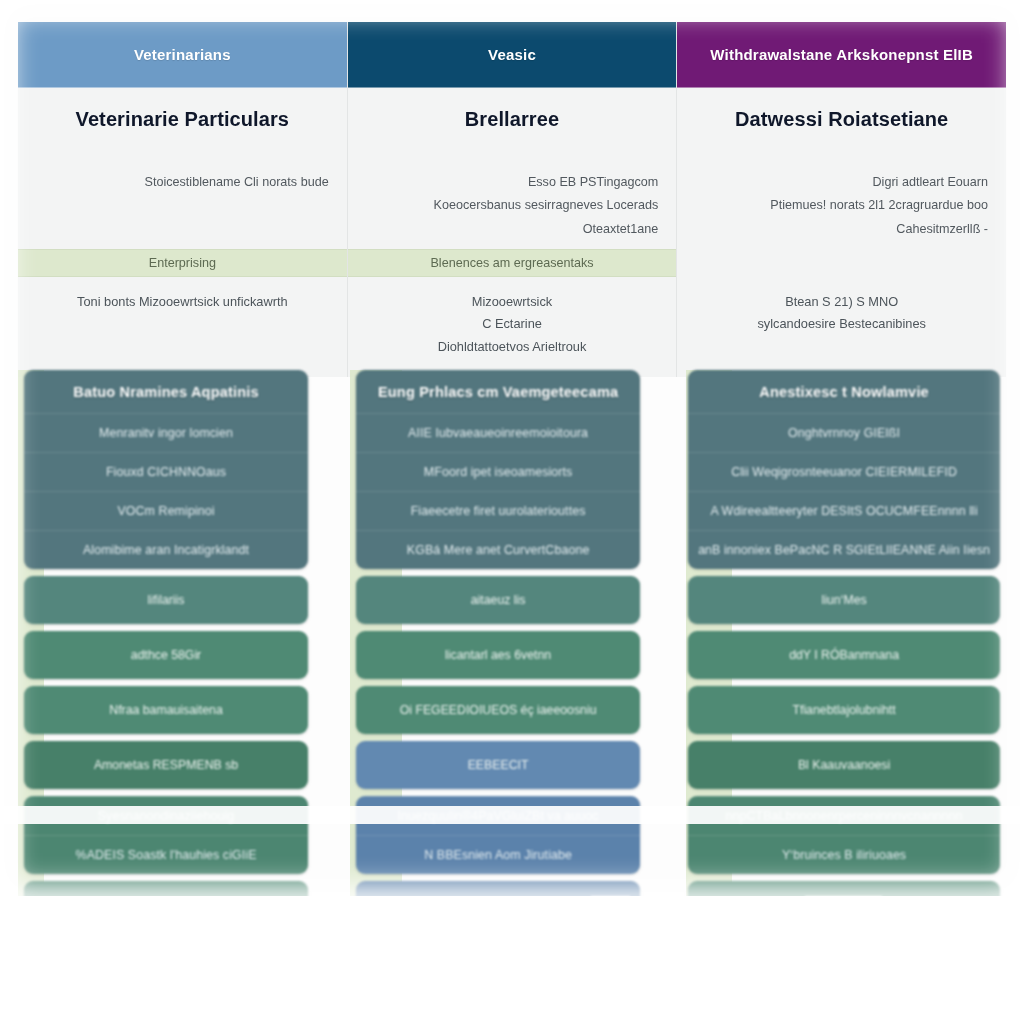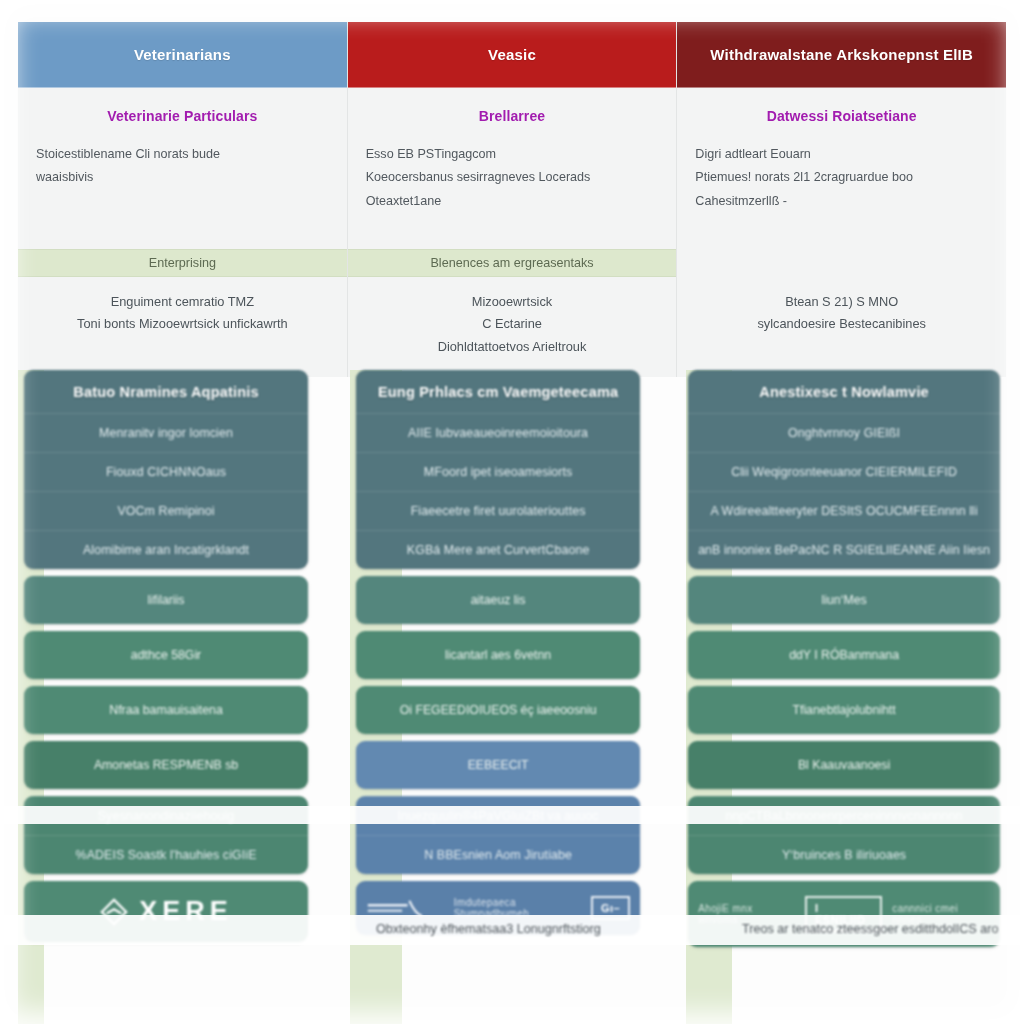--- a/index.html
+++ b/index.html
@@ -5,21 +5,21 @@
   * { box-sizing: border-box; margin: 0; padding: 0; }
   html, body {
     width: 1024px; height: 1024px;
     background: #ffffff;
     font-family: "Liberation Sans", sans-serif;
     overflow: hidden;
   }
 
   #stage {
     position: relative;
-    width: 1024px; height: 1024px;
+    width: 1024px; height: 896px;
     background: #fdfdfd;
     overflow: hidden;
   }
 
   
   .soft      { filter: blur(0.55px); }
   .softer    { filter: blur(1.15px); }
 
   
   #table-region {
@@ -47,36 +47,36 @@
     color: #ffffff;
     font-size: 15px;
     font-weight: 700;
     letter-spacing: .2px;
     text-align: center;
     padding: 0 14px;
     text-shadow: 0 1px 1px rgba(0,0,0,.12);
     border-bottom: 1px solid rgba(255,255,255,.45);
   }
   .tcol:nth-child(1) .tcol-head { background: #6d9bc6; }
-  .tcol:nth-child(2) .tcol-head { background: #b91c1c; }
-  .tcol:nth-child(3) .tcol-head { background: #7f1d1d; text-align: center; }
+  .tcol:nth-child(2) .tcol-head { background: #0c4a6e; }
+  .tcol:nth-child(3) .tcol-head { background: #701a75; text-align: center; }
 
   .tcol-title {
     margin-top: 20px;
     text-align: center;
-    font-size: 14px;
-    font-weight: 700;
-    color: #a21caf;
+    font-size: 20px;
+    font-weight: 700;
+    color: #0f172a;
     letter-spacing: .1px;
     padding: 0 12px;
   }
   .tcol-body {
-    margin-top: 19px;
+    margin-top: 40px;
     padding: 0 18px;
-    text-align: left;
+    text-align: right;
     font-size: 12.6px;
     line-height: 1.85;
     color: #51585e;
     flex: 1 1 auto;
   }
   .tcol-body div { white-space: nowrap; overflow: hidden; text-overflow: clip; }
 
   .tcol-band {
     background: #dde8cd;
     height: 28px;
@@ -232,25 +232,23 @@
 
 <div id="stage">
 
   <div id="table-region">
 
     <div class="tcol">
       <div class="tcol-head soft">Veterinarians</div>
       <div class="tcol-title soft">Veterinarie Particulars</div>
       <div class="tcol-body soft">
         <div>Stoicestiblename Cli norats bude</div>
-        <div>waaisbivis</div>
       </div>
       <div class="tcol-band soft">Enterprising</div>
       <div class="tcol-band2 soft">
-        <div>Enguiment cemratio TMZ</div>
         <div>Toni bonts Mizooewrtsick unfickawrth</div>
       </div>
     </div>
 
     <div class="tcol">
       <div class="tcol-head soft">Veasic</div>
       <div class="tcol-title soft">Brellarree</div>
       <div class="tcol-body soft">
         <div>Esso EB PSTingagcom</div>
         <div>Koeocersbanus sesirragneves Locerads</div>

